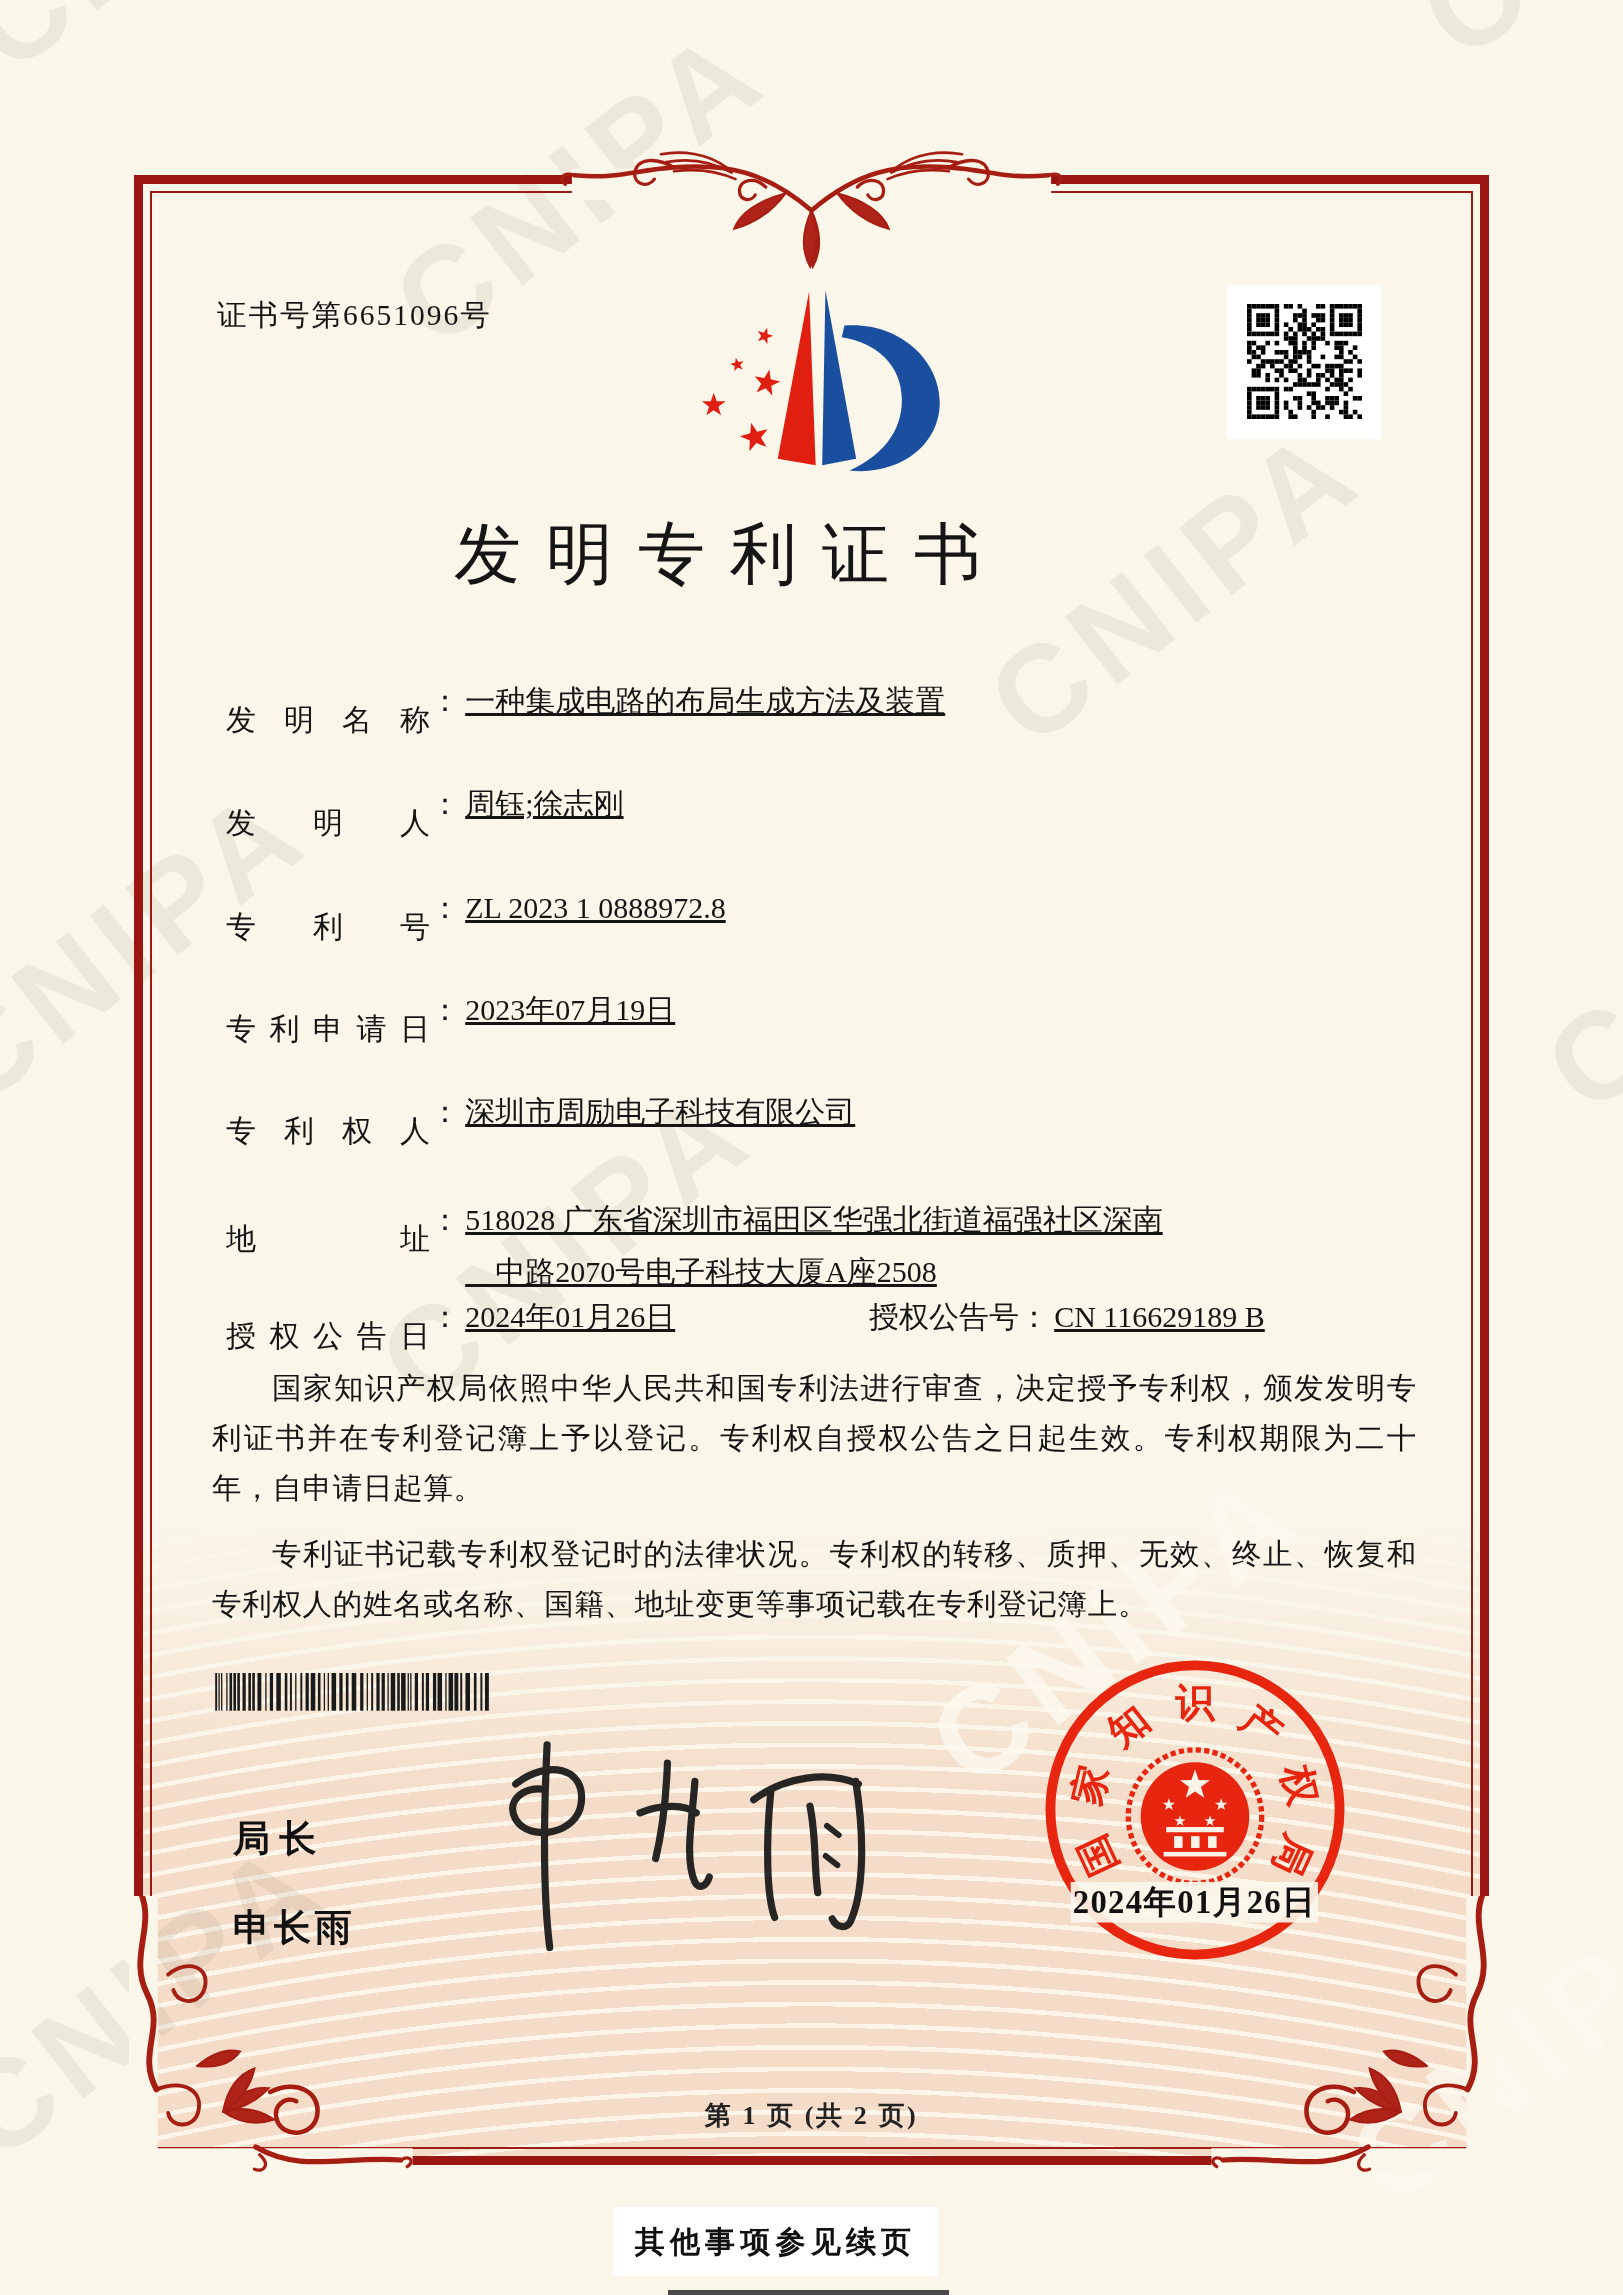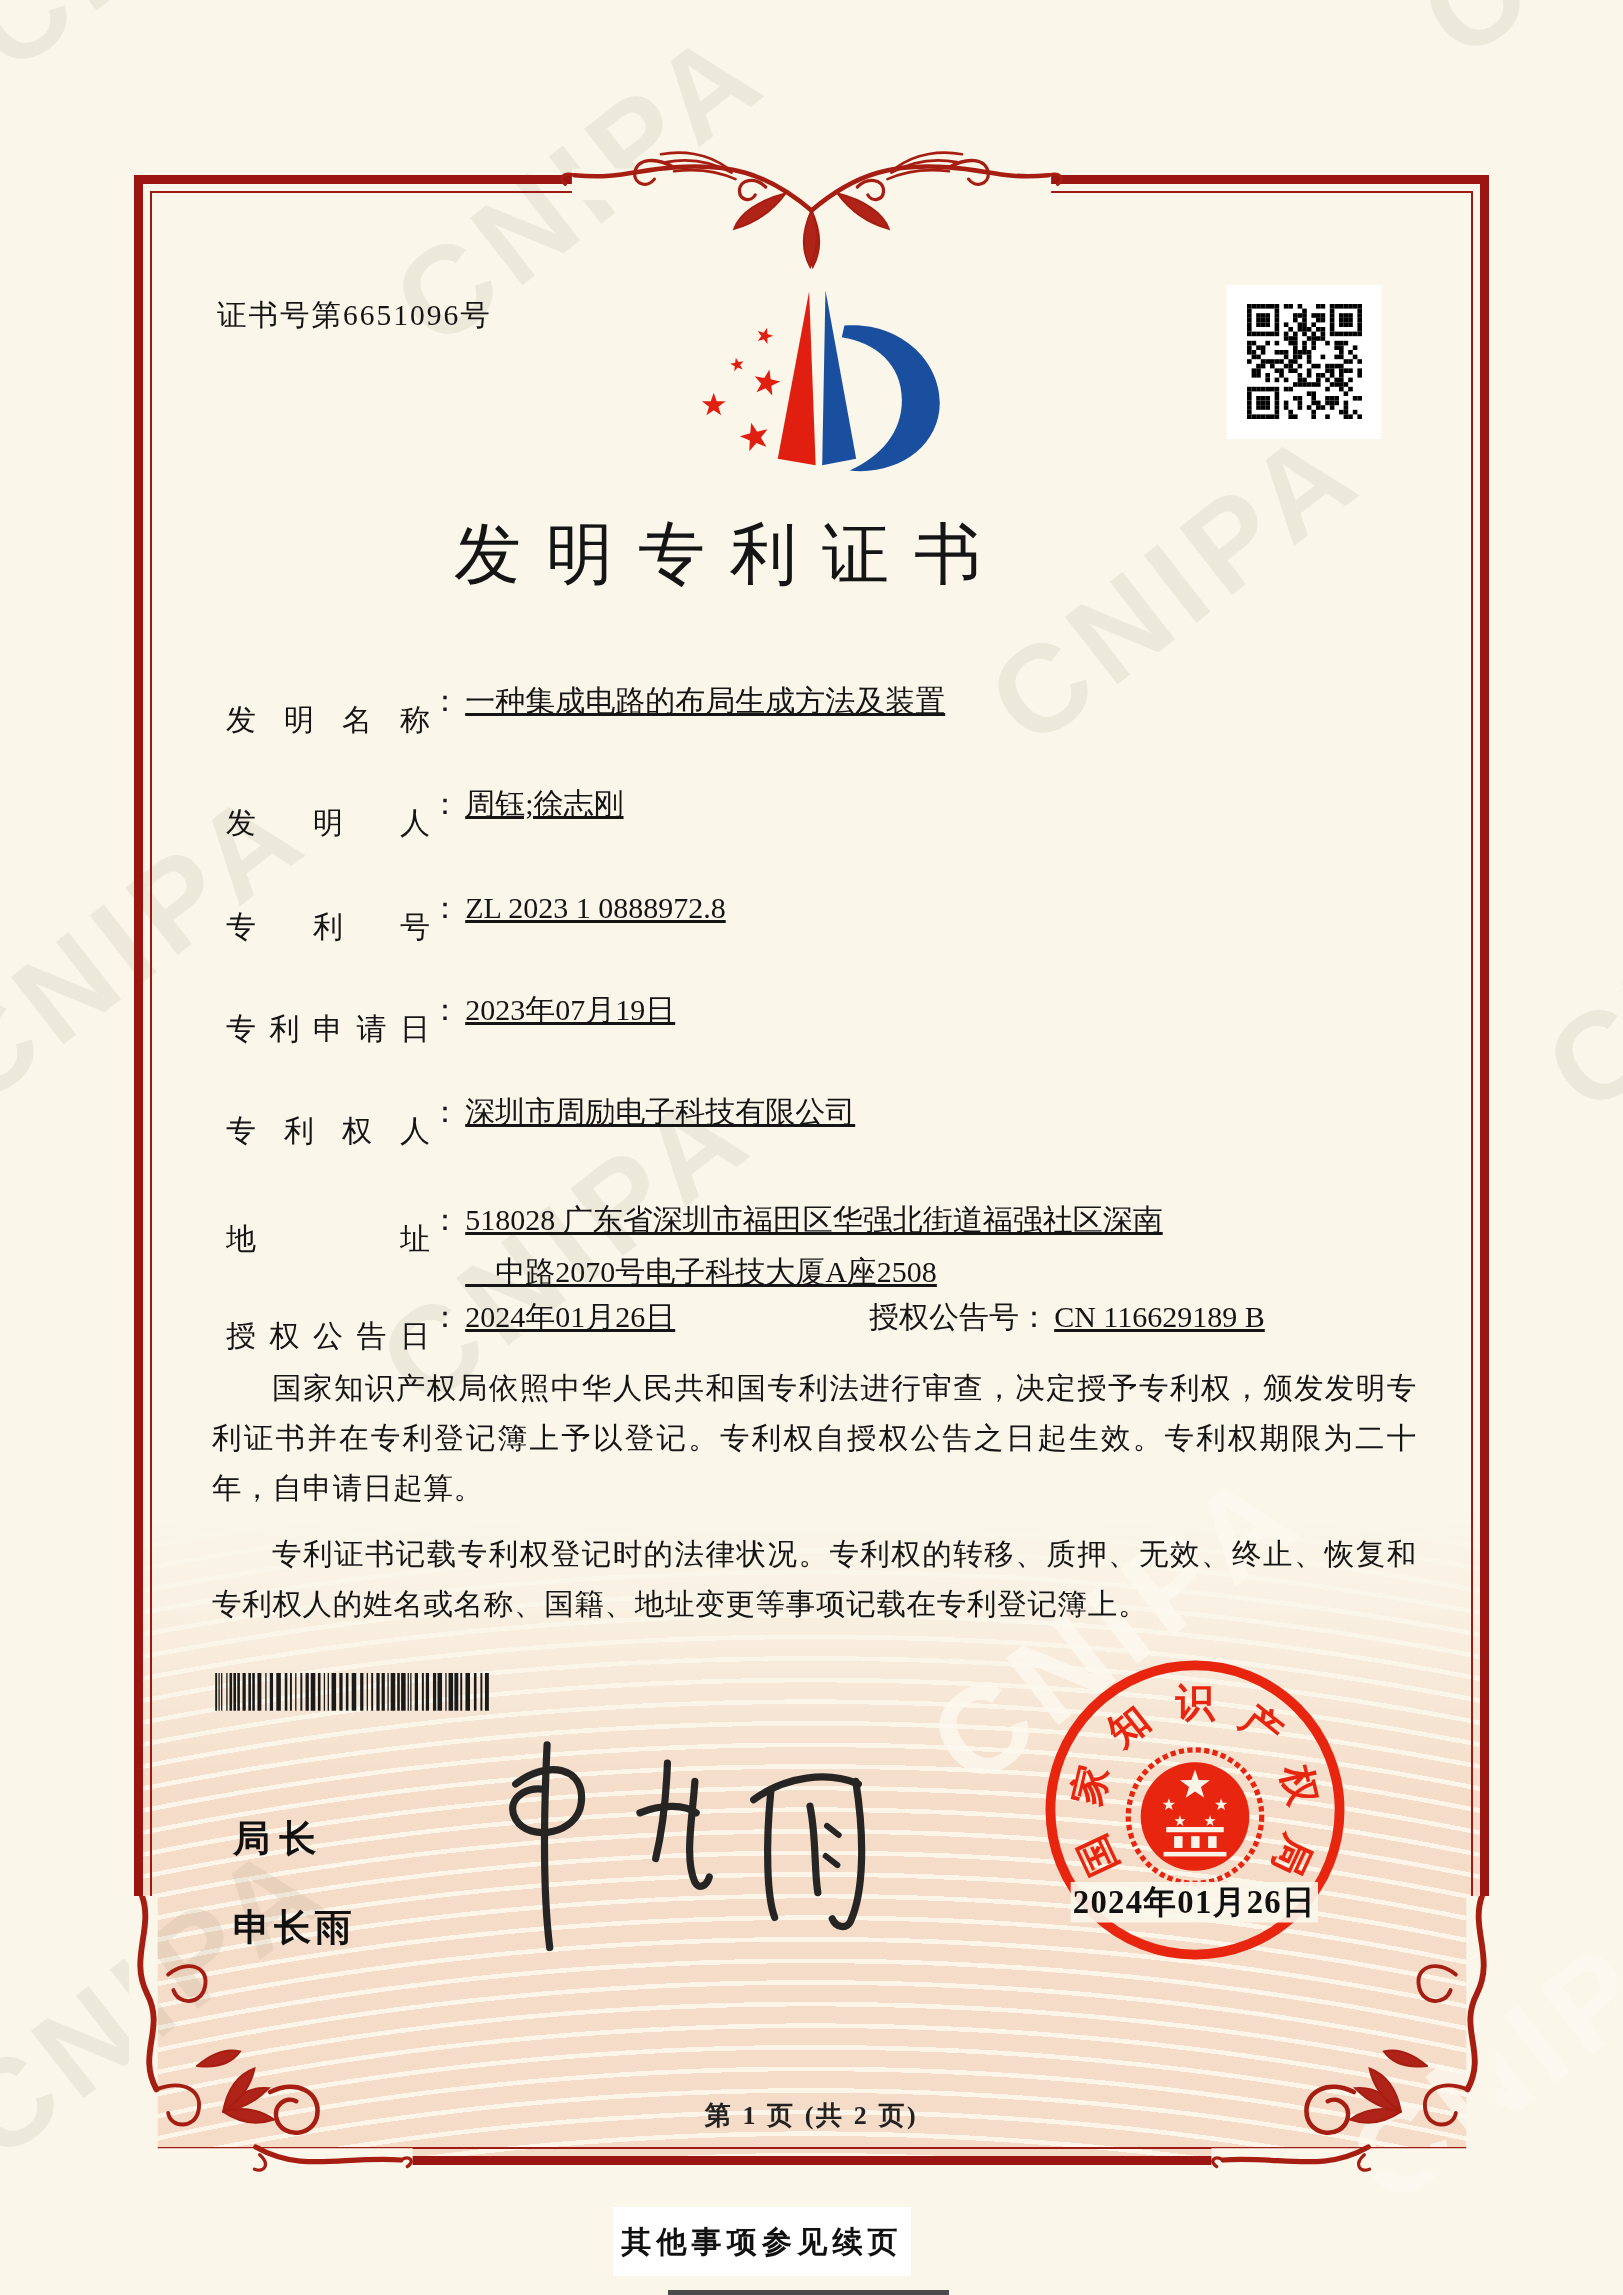--- a/index.html
+++ b/index.html
@@ -46,21 +46,21 @@
   .director-label{position:absolute;left:233px;top:1814px;
       font:700 37px "Liberation Sans",sans-serif;letter-spacing:9.2px;color:#111;}
   .director-name{position:absolute;left:233px;top:1903px;
       font:700 37px "Liberation Sans",sans-serif;letter-spacing:3.9px;color:#111;}
 
   .qr-box{position:absolute;left:1227px;top:285px;width:154px;height:154px;background:#fff;}
   .qr-box svg{position:absolute;left:19.6px;top:19px;}
 
   .page-indicator{position:absolute;left:134px;top:2098px;width:1355px;text-align:center;
                   font-size:26px;letter-spacing:2.6px;color:#222;font-weight:bold;}
-  .note-box{position:absolute;left:613px;top:2207px;width:298px;height:69px;background:#ffffff;
+  .note-box{position:absolute;left:613px;top:2207px;width:325px;height:69px;background:#ffffff;
             text-align:center;line-height:69px;font-size:30px;font-weight:700;letter-spacing:5.2px;color:#111;}
   .bottom-strip{position:absolute;left:668px;top:2290px;width:281px;height:5.9px;background:#4a4a4a;}
 </style>
 </head>
 <body>
 
 <div id="page">
 
   <div class="waves"></div>
 

